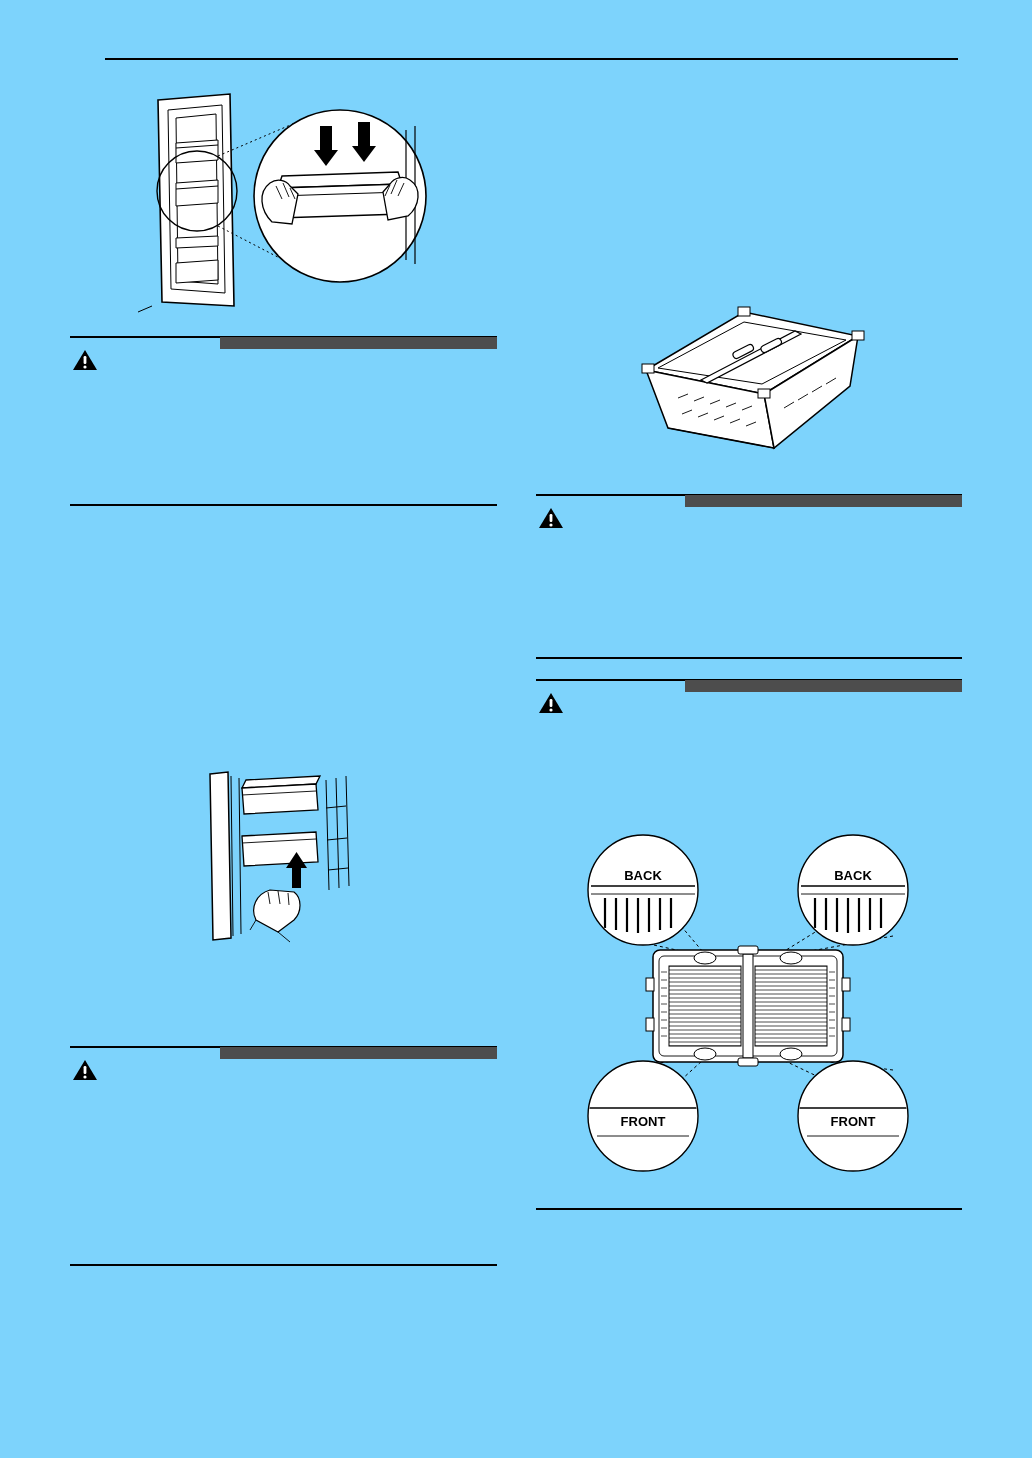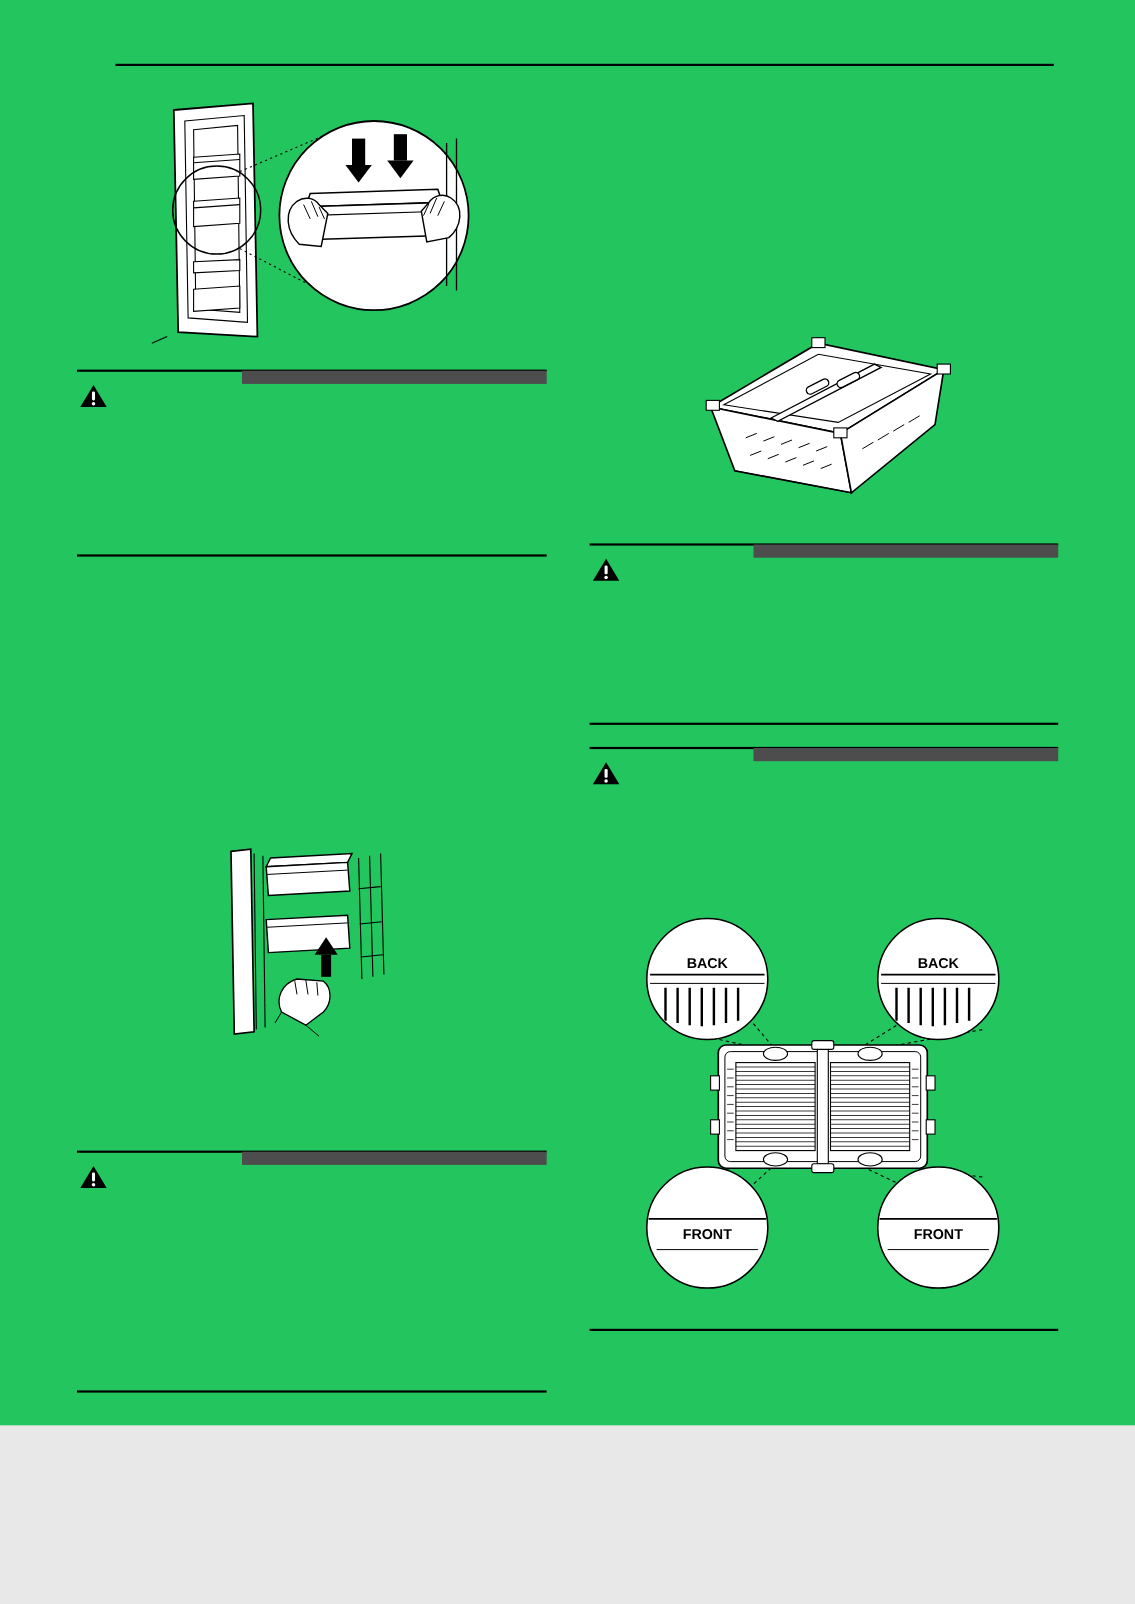--- a/index.html
+++ b/index.html
@@ -1,19 +1,19 @@
 <!DOCTYPE html>
 <html><head>
 <meta charset="utf-8">
 <style>
   html,body{margin:0;padding:0;background:#e8e8e8;}
   .page{
     position:relative;
-    width:1032px;height:1296px;
-    background:#22c55e;
+    width:1032px;height:1458px;
+    background:#7dd3fc;
     font-family:"Liberation Sans", sans-serif;
     overflow:hidden;
   }
   .abs{position:absolute;}
   .rule{background:#000000;height:2px;}
   .head-bar{background:#4d4d4d;height:12px;}
   svg{display:block;}
   .callout-label{
     font-family:"Liberation Sans", sans-serif;
     font-weight:bold;

